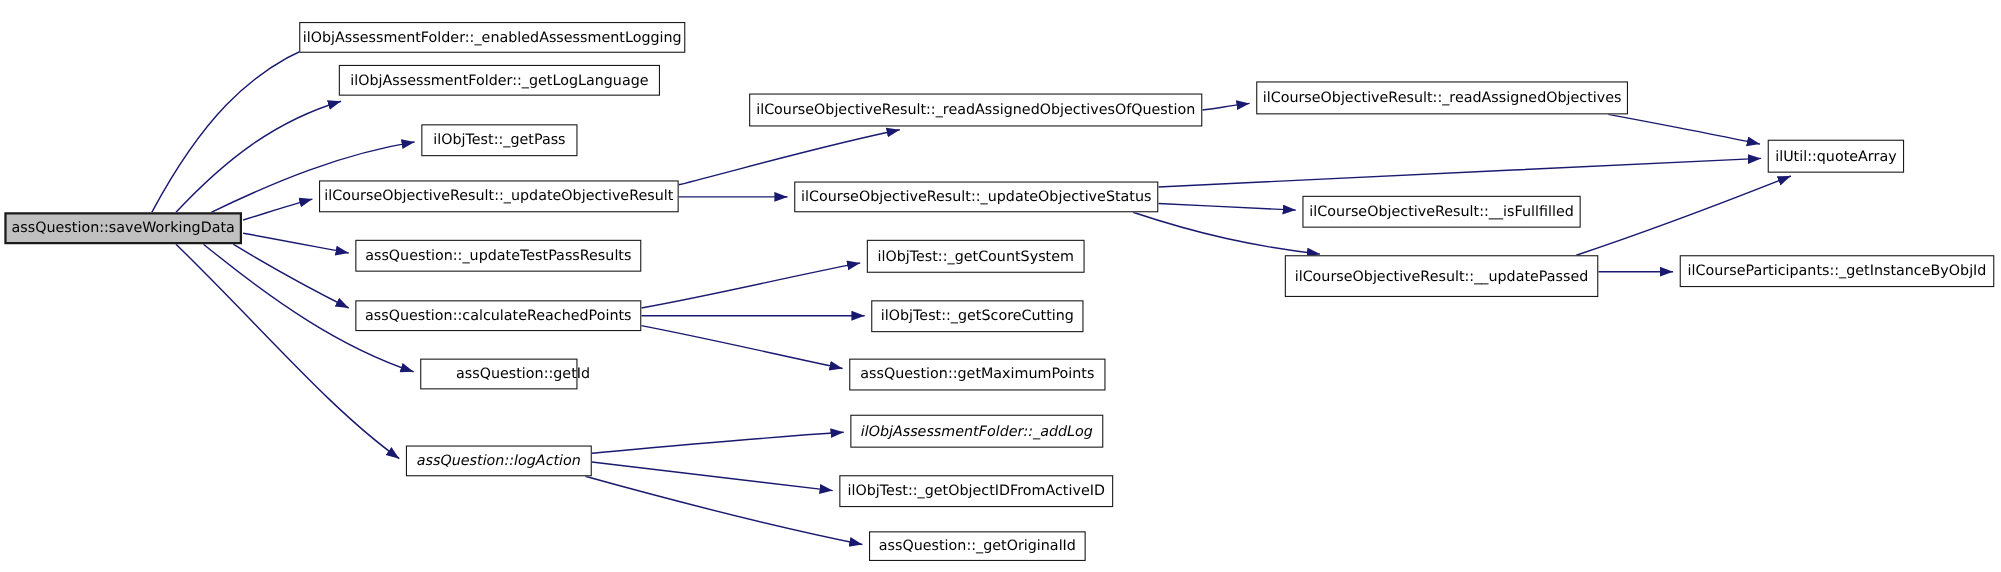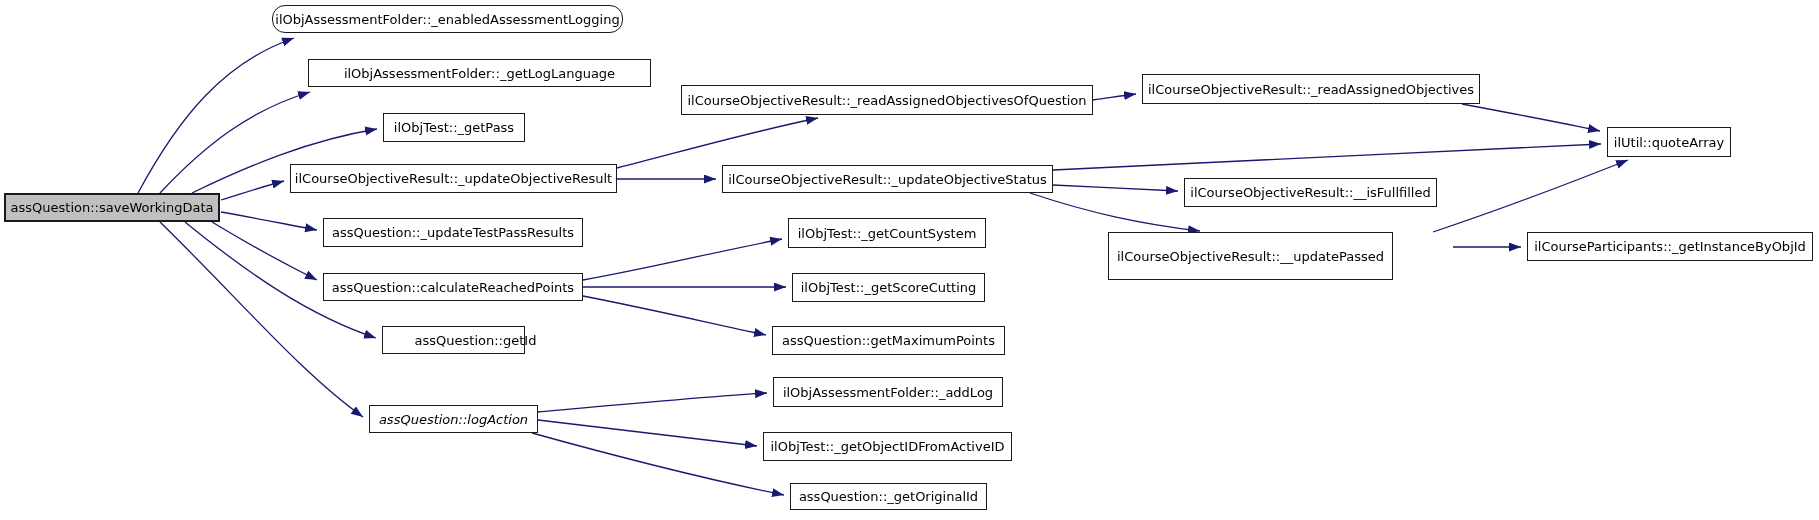--- a/index.html
+++ b/index.html
@@ -83,35 +83,35 @@
     <path class="edge" d="M 583,280 C 650,268 715,252 782,239" marker-end="url(#arrow)"></path>
     <path class="edge" d="M 583,287 C 650,287 715,287 786,287" marker-end="url(#arrow)"></path>
     <path class="edge" d="M 583,296 C 645,308 705,322 766,335" marker-end="url(#arrow)"></path>
 
     <path class="edge" d="M 538,412 C 615,405 690,398 767,393" marker-end="url(#arrow)"></path>
     <path class="edge" d="M 538,420 C 610,428 682,437 757,446" marker-end="url(#arrow)"></path>
     <path class="edge" d="M 532,433 C 615,456 700,478 784,495" marker-end="url(#arrow)"></path>
   </svg>
 
   <div class="node root" style="left:4px;   top:193px; width:216px; height:29px;">assQuestion::saveWorkingData</div>
-  <div class="node" style="left:272px; top:5px;   width:351px; height:28px;border-radius:13px;">ilObjAssessmentFolder::_enabledAssessmentLogging</div>
-  <div class="node" style="left:308px; top:59px;  width:343px; height:28px;">ilObjAssessmentFolder::_getLogLanguage</div>
+  <div class="node" style="left:272px; top:20px;   width:351px; height:28px;">ilObjAssessmentFolder::_enabledAssessmentLogging</div>
+  <div class="node" style="left:308px; top:59px;  width:292px; height:28px;">ilObjAssessmentFolder::_getLogLanguage</div>
   <div class="node" style="left:383px; top:113px; width:142px; height:29px;">ilObjTest::_getPass</div>
   <div class="node" style="left:290px; top:164px; width:327px; height:29px;">ilCourseObjectiveResult::_updateObjectiveResult</div>
   <div class="node" style="left:323px; top:218px; width:260px; height:29px;">assQuestion::_updateTestPassResults</div>
   <div class="node" style="left:323px; top:273px; width:260px; height:28px;">assQuestion::calculateReachedPoints</div>
   <div class="node" style="left:382px; top:326px; width:143px; height:28px;padding-left:44px;">assQuestion::getId</div>
   <div class="node" style="left:369px; top:405px; width:169px; height:28px;font-style:italic;">assQuestion::logAction</div>
   <div class="node" style="left:681px; top:85px;  width:412px; height:30px;">ilCourseObjectiveResult::_readAssignedObjectivesOfQuestion</div>
   <div class="node" style="left:722px; top:165px; width:331px; height:28px;">ilCourseObjectiveResult::_updateObjectiveStatus</div>
   <div class="node" style="left:788px; top:218px; width:198px; height:30px;">ilObjTest::_getCountSystem</div>
   <div class="node" style="left:792px; top:273px; width:193px; height:29px;">ilObjTest::_getScoreCutting</div>
   <div class="node" style="left:772px; top:326px; width:233px; height:29px;">assQuestion::getMaximumPoints</div>
-  <div class="node" style="left:773px; top:377px; width:230px; height:30px;">ilObjAssessmentFolder::_addLog</div>
+  <div class="node" style="left:773px; top:377px; width:230px; height:30px;font-style:italic;">ilObjAssessmentFolder::_addLog</div>
   <div class="node" style="left:763px; top:432px; width:249px; height:29px;">ilObjTest::_getObjectIDFromActiveID</div>
   <div class="node" style="left:790px; top:483px; width:197px; height:27px;">assQuestion::_getOriginalId</div>
   <div class="node" style="left:1142px;top:74px;  width:338px; height:30px;">ilCourseObjectiveResult::_readAssignedObjectives</div>
   <div class="node" style="left:1184px;top:178px; width:253px; height:29px;">ilCourseObjectiveResult::__isFullfilled</div>
-  <div class="node" style="left:1108px;top:232px; width:285px; height:48px;">ilCourseObjectiveResult::__updatePassed</div>
+  <div class="node" style="left:1168px;top:232px; width:285px; height:38px;">ilCourseObjectiveResult::__updatePassed</div>
   <div class="node" style="left:1607px;top:127px; width:124px; height:30px;">ilUtil::quoteArray</div>
   <div class="node" style="left:1527px;top:232px; width:286px; height:29px;text-align:center;">ilCourseParticipants::_getInstanceByObjId</div>
 
 </div>
 
 </body></html>

